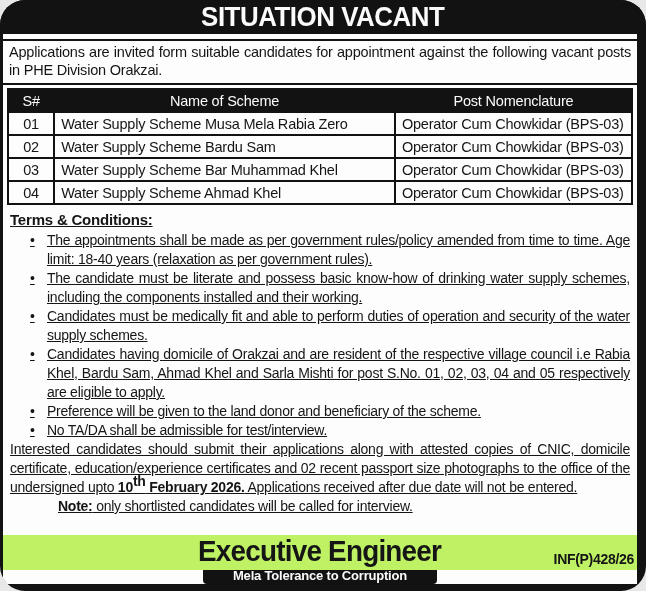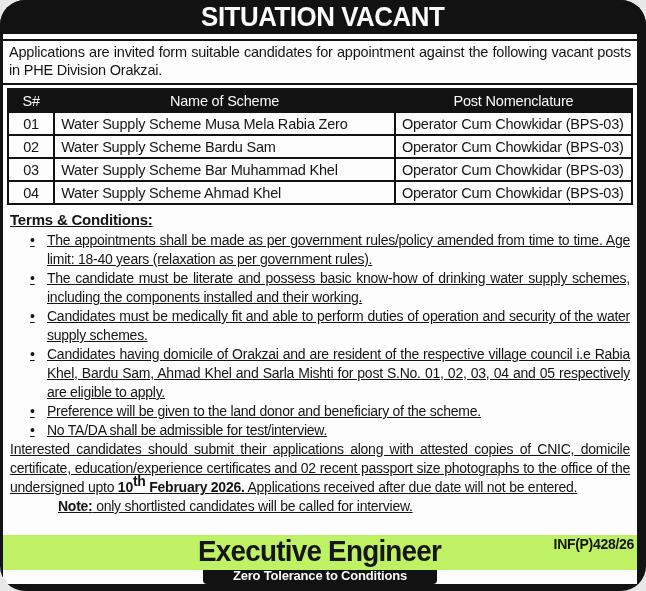--- a/index.html
+++ b/index.html
@@ -75,21 +75,21 @@
     flex:0 0 35px;
     background:#bef264;
     position:relative;
     display:flex; align-items:flex-start; justify-content:center;
   }
   .signatory {
     font-size:29px; font-weight:bold; letter-spacing:-0.8px;
     transform:scaleX(0.96);
   }
   .ref-number {
-    position:absolute; right:3px; bottom:18px;
+    position:absolute; right:3px; bottom:3px;
     font-size:14px; font-weight:bold; letter-spacing:-0.3px;
   }
   .slogan-row {
     flex:0 0 14px;
     background:#fdfdfd;
     display:flex; justify-content:center; align-items:flex-start;
   }
   .slogan-pill {
     margin-top:-3px;
     background:#121212; color:#fbfbfb;
@@ -188,17 +188,17 @@
         <span class="note-label">Note:</span><span> only shortlisted candidates will be called for interview.</span>
       </div>
     </div>
 
     <div class="footer-gray">
       <span class="signatory">Executive Engineer</span>
       <span class="ref-number">INF(P)428/26</span>
     </div>
 
     <div class="slogan-row">
-      <span class="slogan-pill">Zero Tolerance to Conditions</span>
+      <span class="slogan-pill">Mela Tolerance to Corruption</span>
     </div>
 
   </div>
 </div>
 
 </body></html>

